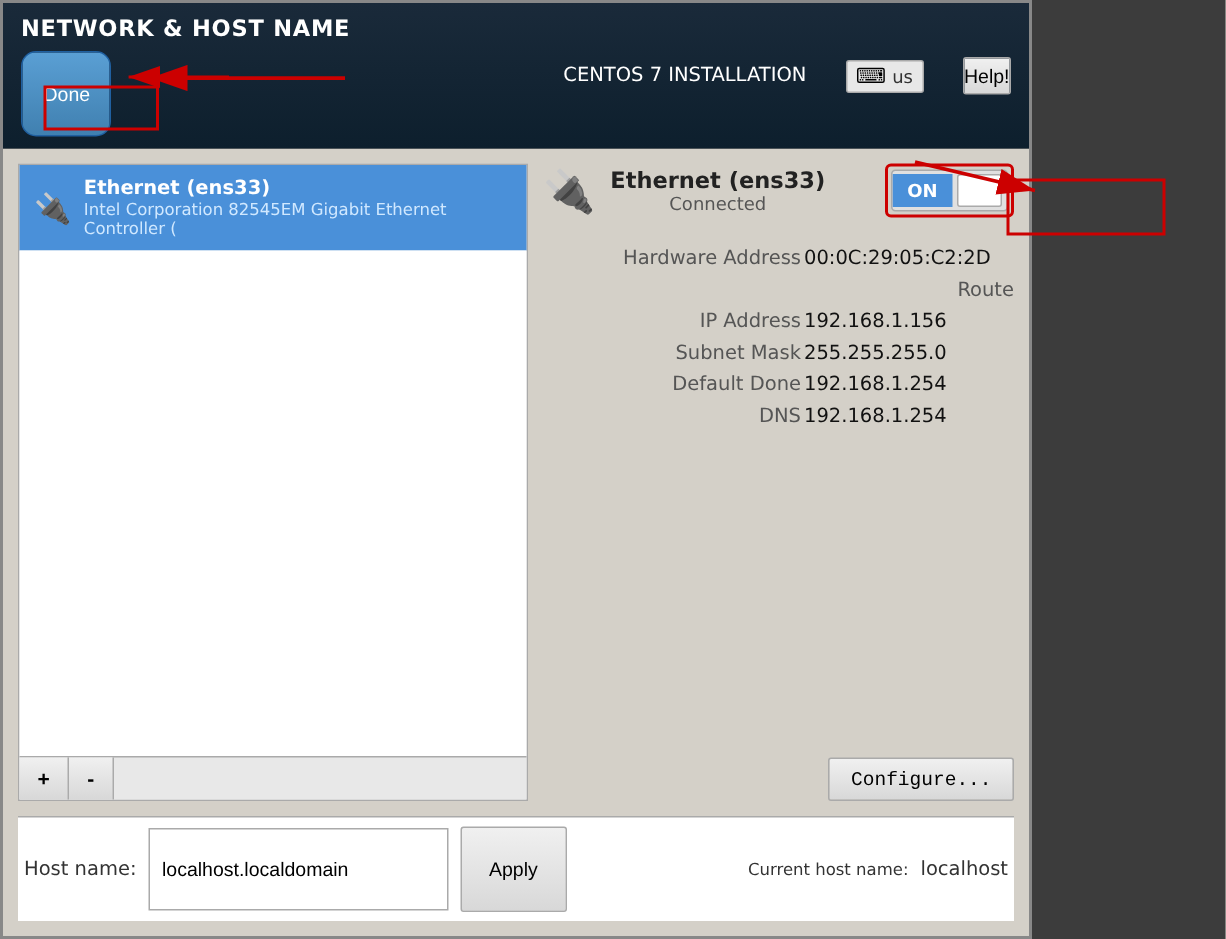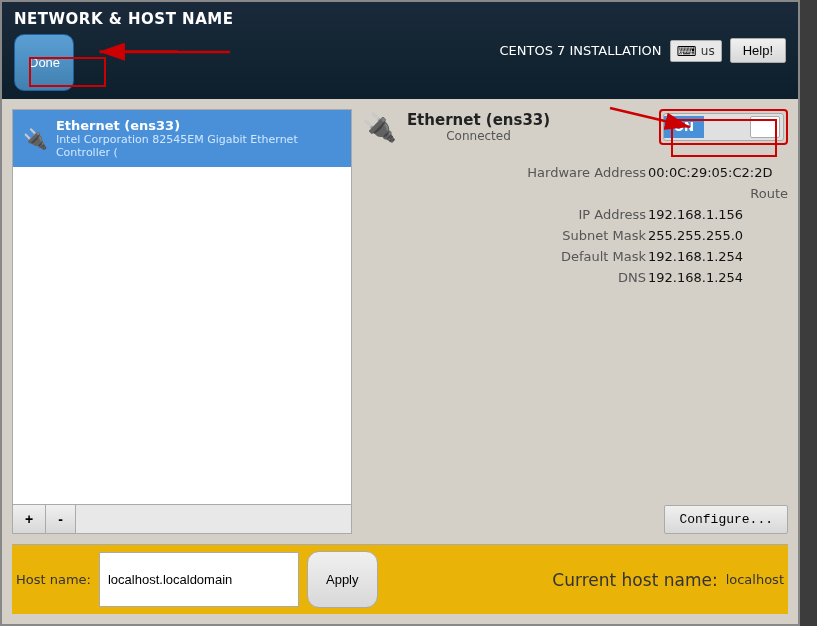--- a/index.html
+++ b/index.html
@@ -6,21 +6,21 @@
     body {
       font-family: 'DejaVu Sans', Arial, sans-serif;
       font-size: 13px;
       background: #3c3c3c;
       width: 817px;
       height: 626px;
       overflow: hidden;
     }
 
     .outer-border {
-      width: 800px;
+      width: 688px;
       height: 626px;
       border: 2px solid #888;
       display: flex;
       flex-direction: column;
     }
 
     
     .header {
       background: linear-gradient(180deg, #1a2a3a 0%, #0d1f2d 100%);
       display: flex;
@@ -51,21 +51,21 @@
       padding: 20px 14px;
       cursor: pointer;
       font-size: 13px;
       border-radius: 10px;
       width: 60px;
     }
 
     .header-right {
       display: flex;
       align-items: center;
-      gap: 8px;
+      gap: 26px;
     }
 
     .centos-label {
       color: #ffffff;
       font-size: 13px;
       text-align: right;
     }
 
     .keyboard-widget {
       display: flex;
@@ -82,21 +82,21 @@
     }
 
     .keyboard-lang {
       font-size: 12px;
       color: #333;
     }
 
     .help-button {
       background: linear-gradient(180deg, #f0f0f0 0%, #d8d8d8 100%);
       border: 1px solid #aaa;
-      padding: 4px 12px;
+      padding: 4px 0;
       cursor: pointer;
       font-size: 13px;
       border-radius: 2px;
     }
 
     
     .main-content {
       background: #d4d0c8;
       flex: 1;
       display: flex;
@@ -217,21 +217,20 @@
     }
 
     .toggle-switch {
       display: flex;
       align-items: center;
       background: #e0e0e0;
       border: 1px solid #aaa;
       border-radius: 3px;
       overflow: hidden;
       height: 28px;
-      gap: 43px;
     }
 
     .toggle-on {
       background: #4a90d9;
       color: white;
       padding: 4px 10px;
       font-size: 12px;
       font-weight: bold;
     }
 
@@ -281,21 +280,21 @@
       font-size: 13px;
       border-radius: 2px;
       font-family: Liberation Mono, monospace;
     }
 
     
     .bottom-bar {
       display: flex;
       align-items: center;
       justify-content: space-between;
-      background: #eab308;
+      background: #ffffff;
       padding: 6px 4px;
       border-top: 1px solid #aaa;
       gap: 40px;
     }
 
     .hostname-section {
       display: flex;
       align-items: center;
       gap: 8px;
     }
@@ -313,31 +312,31 @@
       width: 200px;
       outline: none;
     }
 
     .apply-button {
       background: linear-gradient(180deg, #f0f0f0 0%, #d8d8d8 100%);
       border: 1px solid #aaa;
       padding: 20px 18px;
       cursor: pointer;
       font-size: 13px;
-      border-radius: 12px;
+      border-radius: 2px;
     }
 
     .current-hostname-section {
       display: flex;
       align-items: center;
       gap: 8px;
       color: #333;
     }
 
-    .current-hostname-label { font-size: 17px; text-align: center; }
+    .current-hostname-label { font-size: 11px; text-align: center; }
     .current-hostname-value { font-size: 13px; font-weight: 400; }
 
     
     .red-arrow-svg {
       position: absolute;
       top: 0; left: 0;
       width: 100%;
       height: 100%;
       pointer-events: none;
     }
@@ -417,21 +416,21 @@
           </div>
           <div class="info-row">
             <span class="info-label">IP Address</span>
             <span class="info-value">192.168.1.156</span>
           </div>
           <div class="info-row">
             <span class="info-label">Subnet Mask</span>
             <span class="info-value">255.255.255.0</span>
           </div>
           <div class="info-row">
-            <span class="info-label">Default Mask</span>
+            <span class="info-label">Default Done</span>
             <span class="info-value">192.168.1.254</span>
           </div>
           <div class="info-row">
             <span class="info-label">DNS</span>
             <span class="info-value">192.168.1.254</span>
           </div>
         </div>
 
         <div class="detail-spacer"></div>
 

